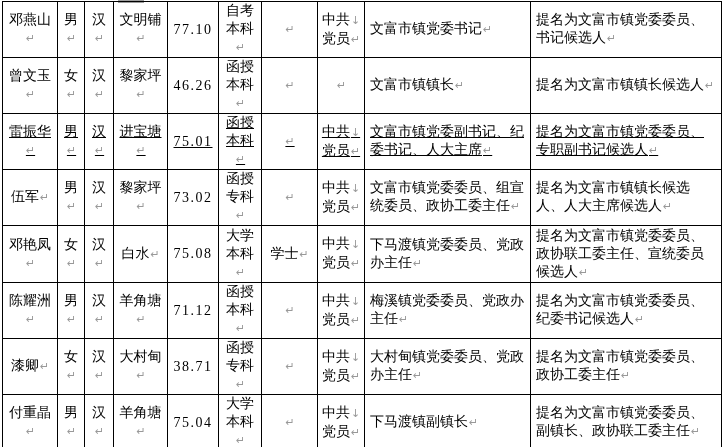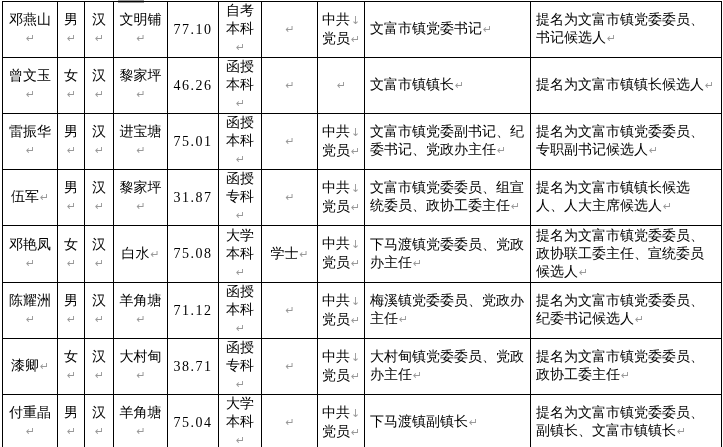--- a/index.html
+++ b/index.html
@@ -62,38 +62,38 @@
         <td class="c"><span>女</span><span class="mk">↵</span></td>
         <td class="c"><span>汉</span><span class="mk">↵</span></td>
         <td class="c"><span>黎家坪</span><span class="mk">↵</span></td>
         <td class="c score"><span>46.26</span></td>
         <td class="c"><span>函授</span><br><span>本科</span><span class="mk">↵</span></td>
         <td class="c"><span class="mk">↵</span></td>
         <td class="c"><span class="mk">↵</span></td>
         <td class="l"><span>文富市镇镇长</span><span class="mk">↵</span></td>
         <td class="l"><span>提名为文富市镇镇长候选人</span><span class="mk">↵</span></td>
       </tr>
-      <tr style="height: 40px;">
+      <tr style="height: 40px; text-decoration: underline;">
         <td class="c"><span>雷振华</span><span class="mk">↵</span></td>
         <td class="c"><span>男</span><span class="mk">↵</span></td>
         <td class="c"><span>汉</span><span class="mk">↵</span></td>
         <td class="c"><span>进宝塘</span><span class="mk">↵</span></td>
         <td class="c score"><span>75.01</span></td>
         <td class="c"><span>函授</span><br><span>本科</span><span class="mk">↵</span></td>
         <td class="c"><span class="mk">↵</span></td>
         <td class="c"><span>中共</span><span class="mk">↓</span><br><span>党员</span><span class="mk">↵</span></td>
-        <td class="l"><span>文富市镇党委副书记、纪委书记、党政办主任</span><span class="mk">↵</span></td>
+        <td class="l"><span>文富市镇党委副书记、纪委书记、人大主席</span><span class="mk">↵</span></td>
         <td class="l"><span>提名为文富市镇党委委员、专职副书记候选人</span><span class="mk">↵</span></td>
       </tr>
       <tr style="height: 39px;">
         <td class="c"><span>伍军</span><span class="mk">↵</span></td>
         <td class="c"><span>男</span><span class="mk">↵</span></td>
         <td class="c"><span>汉</span><span class="mk">↵</span></td>
         <td class="c"><span>黎家坪</span><span class="mk">↵</span></td>
-        <td class="c score"><span>31.87</span></td>
+        <td class="c score"><span>73.02</span></td>
         <td class="c"><span>函授</span><br><span>专科</span><span class="mk">↵</span></td>
         <td class="c"><span class="mk">↵</span></td>
         <td class="c"><span>中共</span><span class="mk">↓</span><br><span>党员</span><span class="mk">↵</span></td>
         <td class="l"><span>文富市镇党委委员、组宣统委员、政协工委主任</span><span class="mk">↵</span></td>
         <td class="l"><span>提名为文富市镇镇长候选人、人大主席候选人</span><span class="mk">↵</span></td>
       </tr>
       <tr style="height: 57px;">
         <td class="c"><span>邓艳凤</span><span class="mk">↵</span></td>
         <td class="c"><span>女</span><span class="mk">↵</span></td>
         <td class="c"><span>汉</span><span class="mk">↵</span></td>
@@ -132,16 +132,16 @@
       <tr style="height: 40px;">
         <td class="c"><span>付重晶</span><span class="mk">↵</span></td>
         <td class="c"><span>男</span><span class="mk">↵</span></td>
         <td class="c"><span>汉</span><span class="mk">↵</span></td>
         <td class="c"><span>羊角塘</span><span class="mk">↵</span></td>
         <td class="c score"><span>75.04</span></td>
         <td class="c"><span>大学</span><br><span>本科</span><span class="mk">↵</span></td>
         <td class="c"><span class="mk">↵</span></td>
         <td class="c"><span>中共</span><span class="mk">↓</span><br><span>党员</span><span class="mk">↵</span></td>
         <td class="l"><span>下马渡镇副镇长</span><span class="mk">↵</span></td>
-        <td class="l"><span>提名为文富市镇党委委员、副镇长、文富市镇镇长</span><span class="mk">↵</span></td>
+        <td class="l"><span>提名为文富市镇党委委员、副镇长、政协联工委主任</span><span class="mk">↵</span></td>
       </tr>
     </tbody>
 </table>
 
 </body></html>

